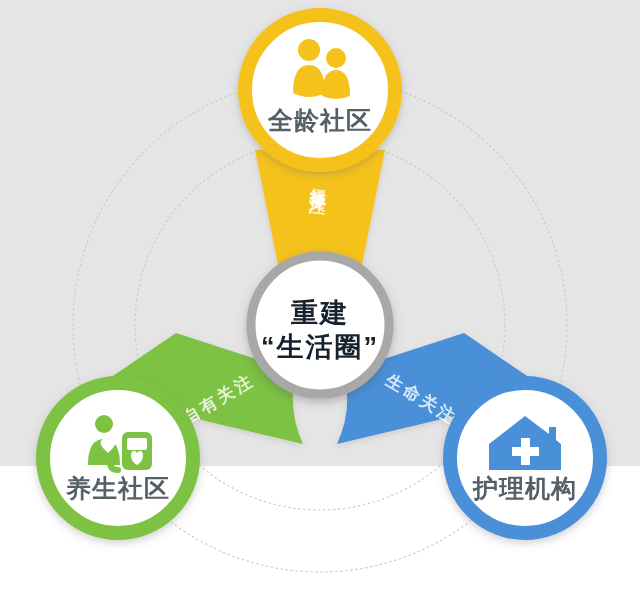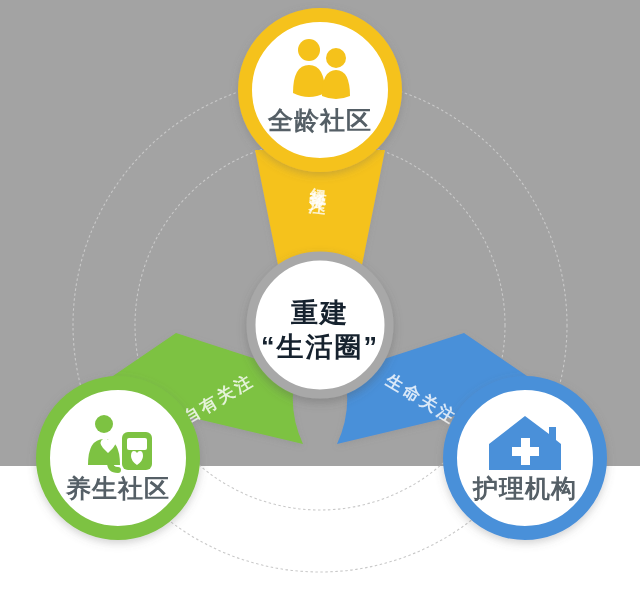--- a/index.html
+++ b/index.html
@@ -10,21 +10,21 @@
   body {
     width: 640px;
     height: 595px;
     font-family: "Liberation Sans", "DejaVu Sans", sans-serif;
     overflow: hidden;
   }
   #stage {
     position: relative;
     width: 640px;
     height: 466px;
-    background: #a3a3a3;
+    background: #e5e5e5;
   }
   #diagram {
     position: absolute;
     top: 0;
     left: 0;
     width: 640px;
     height: 595px;
   }
   .node-label {
     font-weight: bold;

